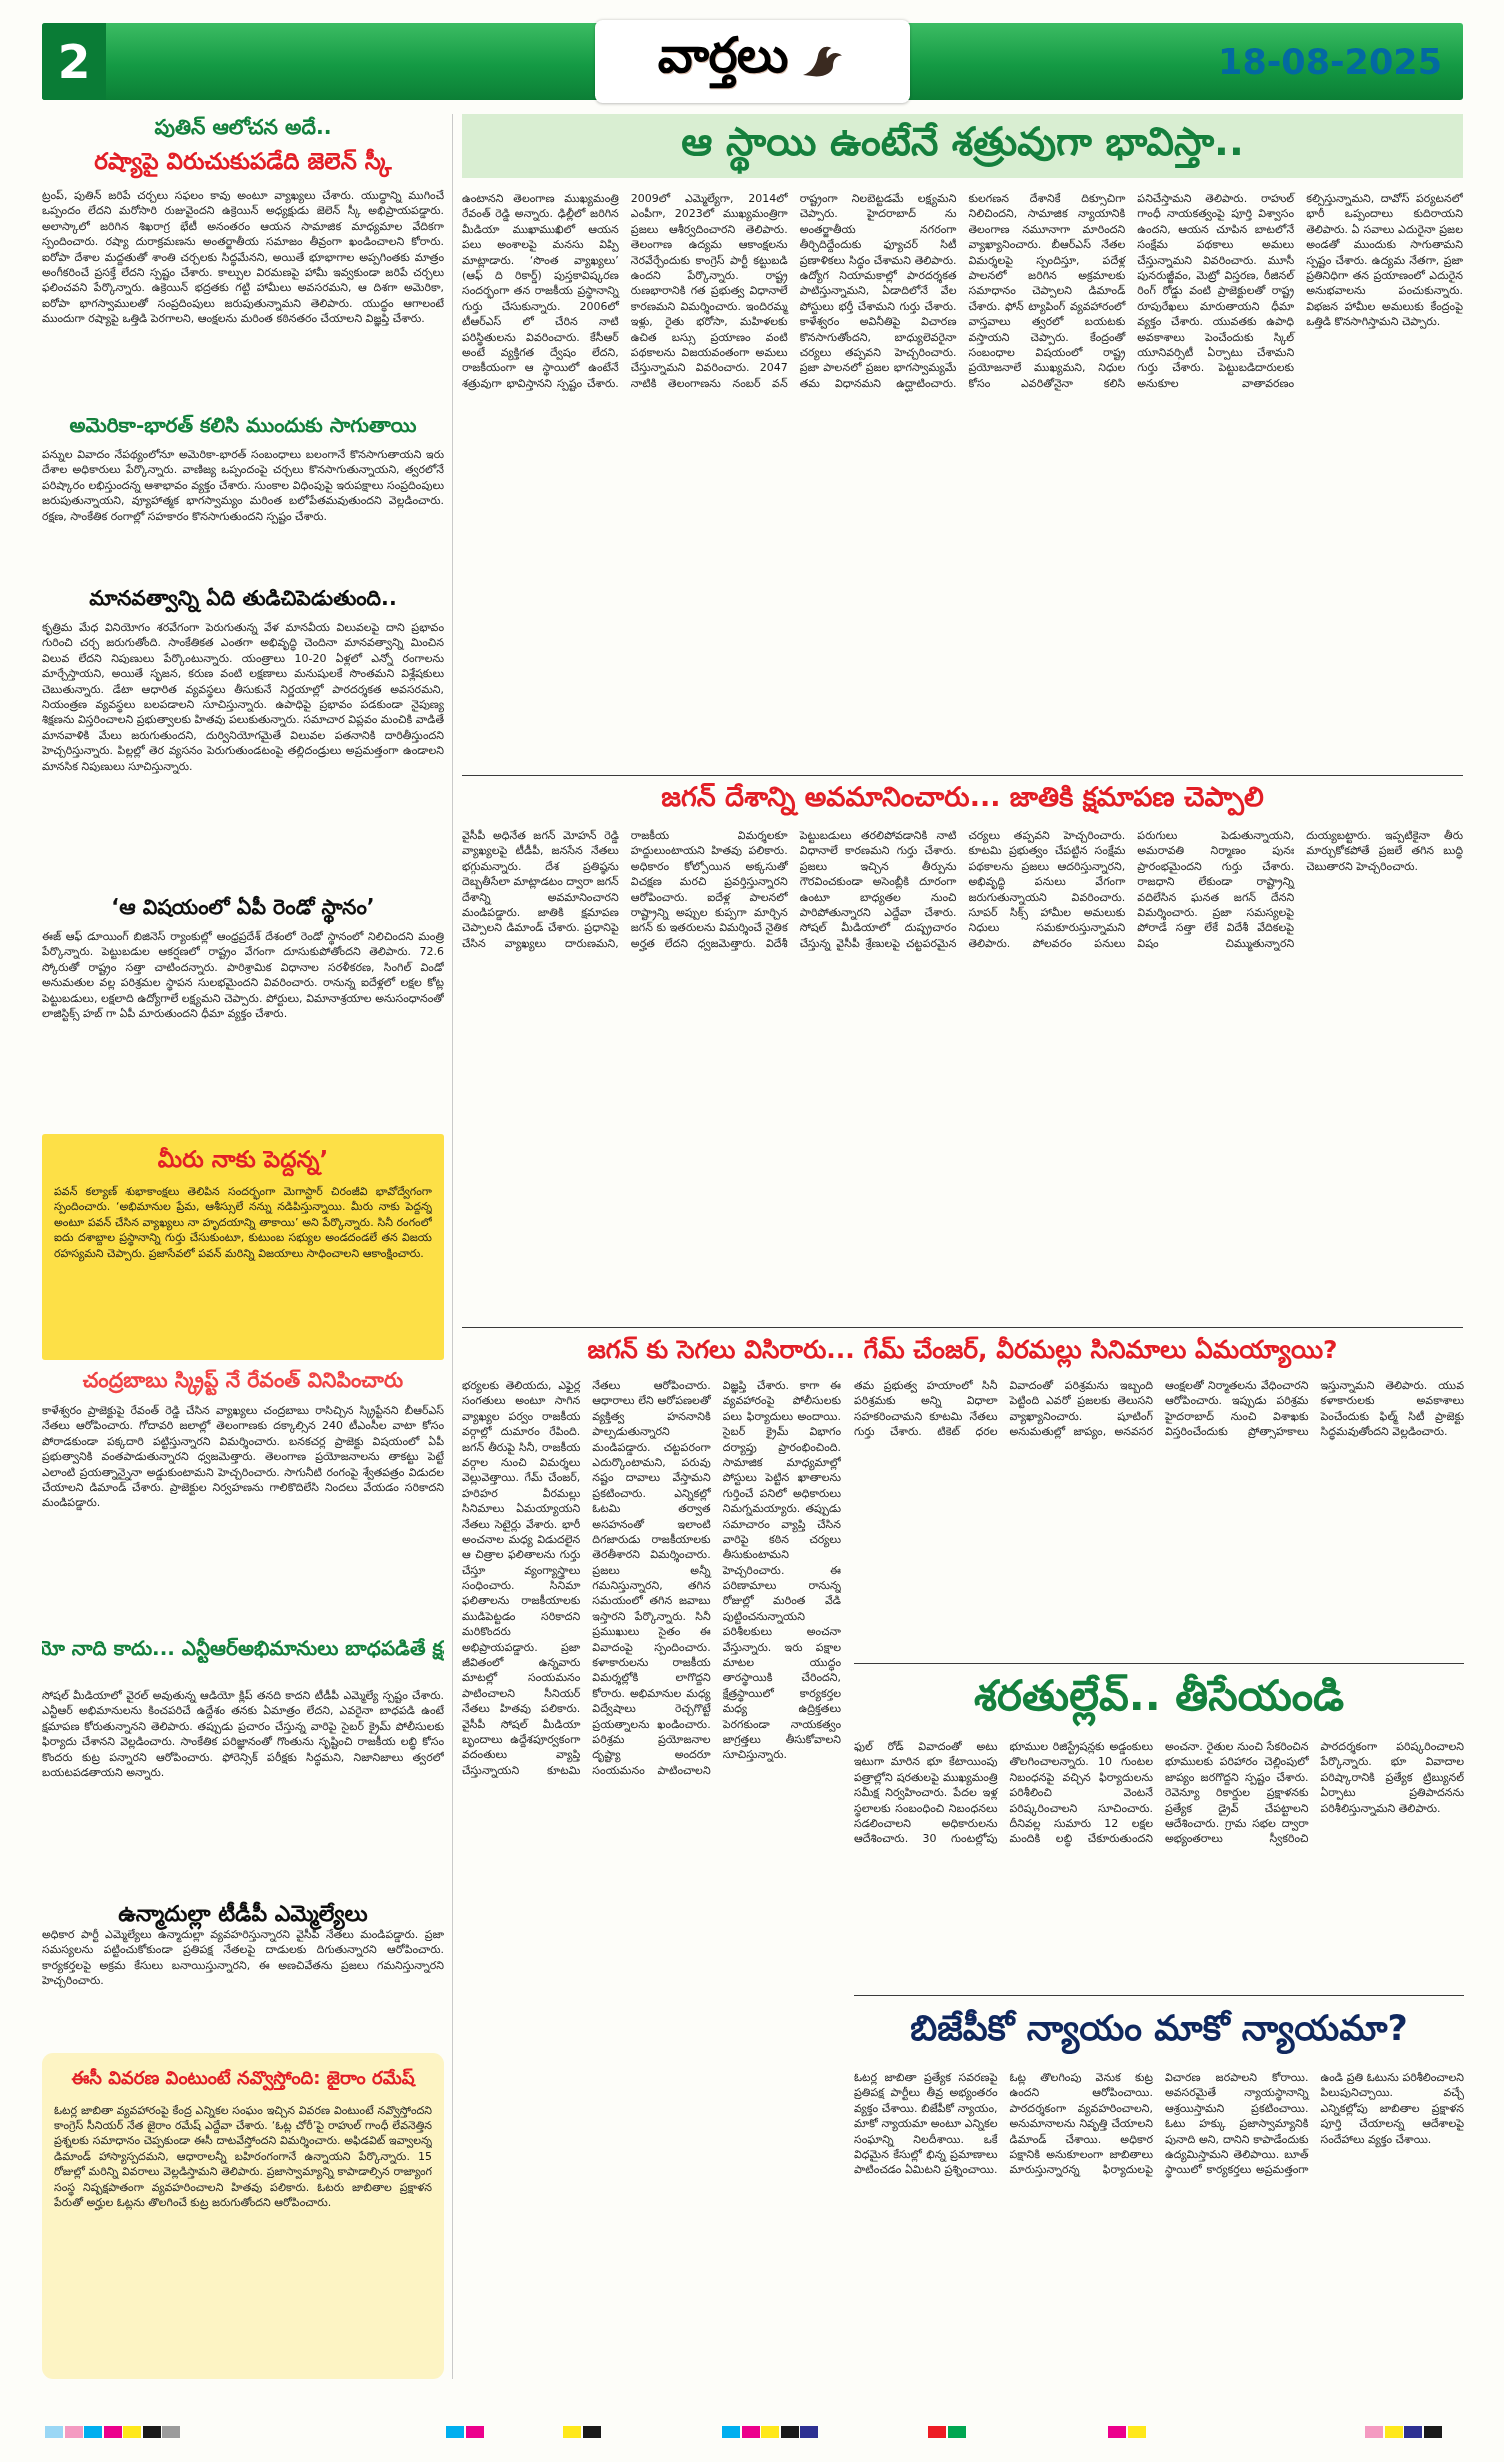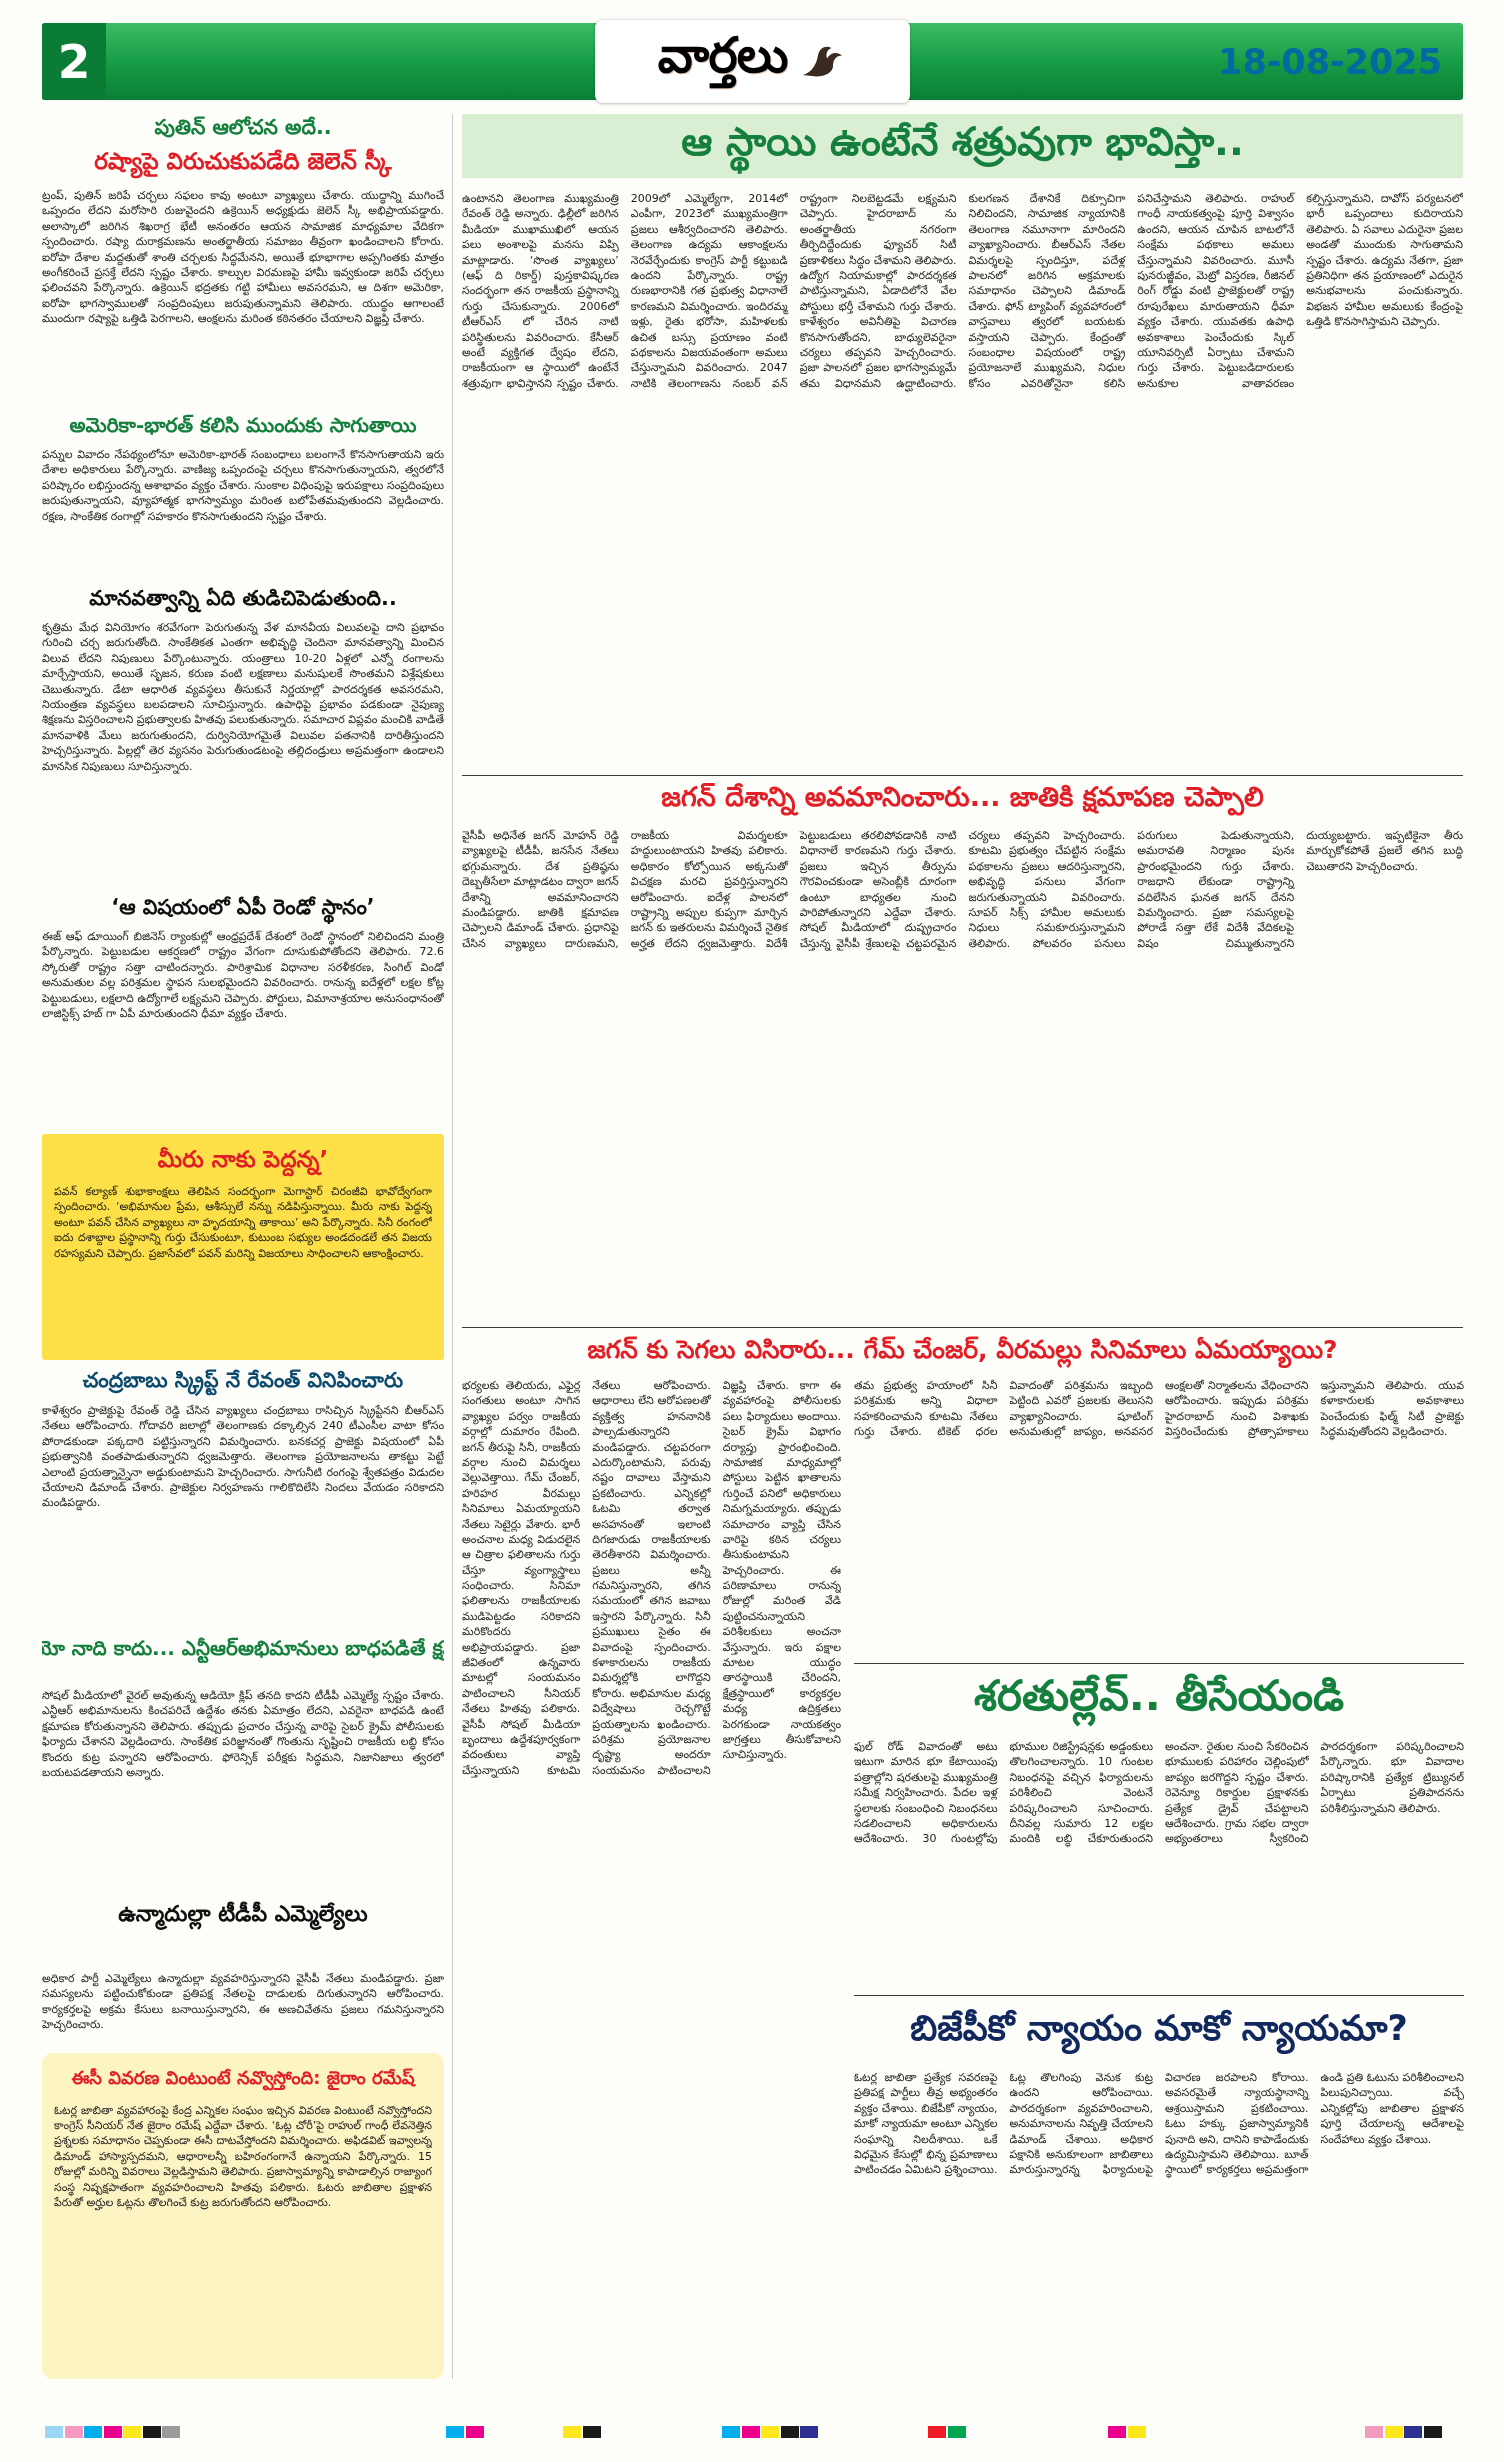--- a/index.html
+++ b/index.html
@@ -11,21 +11,21 @@
   
   .mast-bar { background:linear-gradient(180deg,#3cbc63 0%,#149a44 55%,#0c7f36 100%); border-radius:3px; }
   .pagenum { background:#0a7c36; color:#ffffff; font-weight:bold; font-size:47px; display:flex; align-items:center; justify-content:center; border-radius:3px 0 0 3px; }
   .logo-panel { background:#ffffff; border-radius:7.6px; box-shadow:0 0.8px 3px rgba(0,0,0,.25); display:flex; align-items:center; justify-content:center; gap:10.6px; }
   .logo-text { font-weight:bold; font-size:49px; color:#000000; letter-spacing:-0.8px; text-shadow:0.8px 0.8px 0 #d8b9a8; white-space:nowrap; overflow:hidden; }
   .edition-date { color:#0369a1; font-weight:bold; font-size:35px; display:flex; align-items:center; justify-content:flex-end; padding-right:21px; }
 
   
   .hl { display:flex; align-items:center; justify-content:center; overflow:hidden; font-weight:bold; }
   .hl span { white-space:nowrap; }
-  .blue { color:#15803d; } .red { color:#e21f26; } .green { color:#0c4a6e; }
+  .blue { color:#15803d; } .red { color:#e21f26; } .green { color:#ef4444; }
   .dark { color:#101010; } .navy { color:#10285e; }
 
   
   .bd { font-size:11px; line-height:1.4; text-align:justify; overflow:hidden; color:#1b1b1b; column-gap:12px; column-fill:balance; }
 
   .band { background:#d9eed2; }
   .pinkbox { background:#fde047; border-radius:3px; padding:10.6px 12px; }
   .yellowbox { background:#fdf4c4; border-radius:11px; padding:10.6px 12px; }
   .vrule { background:#c9c9c9; width:0.8px; }
   .hrule { background:#3a3a3a; height:0.8px; }
@@ -96,21 +96,21 @@
 
     <div class="abs" style="left:42px;top:1618px;width:402px;height:64px;display:flex;flex-direction:row;align-items:center;justify-content:center;overflow:hidden;">
       <span class="blue" style="font-weight:bold;font-size:20px;white-space:nowrap;">ఈ ఆడియో నాది కాదు... ఎన్టీఆర్</span>
       <span class="blue" style="font-weight:bold;font-size:20px;white-space:nowrap;">అభిమానులు బాధపడితే క్షమించాలి</span>
     </div>
     <div class="abs bd" style="left:42px;top:1688px;width:402px;height:199px;">సోషల్ మీడియాలో వైరల్ అవుతున్న ఆడియో క్లిప్ తనది కాదని టీడీపీ ఎమ్మెల్యే స్పష్టం చేశారు. ఎన్టీఆర్ అభిమానులను కించపరిచే ఉద్దేశం తనకు ఏమాత్రం లేదని, ఎవరైనా బాధపడి ఉంటే క్షమాపణ కోరుతున్నానని తెలిపారు. తప్పుడు ప్రచారం చేస్తున్న వారిపై సైబర్ క్రైమ్ పోలీసులకు ఫిర్యాదు చేశానని వెల్లడించారు. సాంకేతిక పరిజ్ఞానంతో గొంతును సృష్టించి రాజకీయ లబ్ధి కోసం కొందరు కుట్ర పన్నారని ఆరోపించారు. ఫోరెన్సిక్ పరీక్షకు సిద్ధమని, నిజానిజాలు త్వరలో బయటపడతాయని అన్నారు.</div>
 
     <div class="abs hl dark" style="left:42px;top:1892px;width:402px;height:30px;font-size:22px;margin-top:9px;">
         <span>ఉన్మాదుల్లా టీడీపీ ఎమ్మెల్యేలు</span>
       </div>
-    <div class="abs bd" style="left:42px;top:1971px;width:402px;height:120px;">అధికార పార్టీ ఎమ్మెల్యేలు ఉన్మాదుల్లా వ్యవహరిస్తున్నారని వైసీపీ నేతలు మండిపడ్డారు. ప్రజా సమస్యలను పట్టించుకోకుండా ప్రతిపక్ష నేతలపై దాడులకు దిగుతున్నారని ఆరోపించారు. కార్యకర్తలపై అక్రమ కేసులు బనాయిస్తున్నారని, ఈ అణచివేతను ప్రజలు గమనిస్తున్నారని హెచ్చరించారు.</div>
+    <div class="abs bd" style="left:42px;top:1927px;width:402px;height:120px;">అధికార పార్టీ ఎమ్మెల్యేలు ఉన్మాదుల్లా వ్యవహరిస్తున్నారని వైసీపీ నేతలు మండిపడ్డారు. ప్రజా సమస్యలను పట్టించుకోకుండా ప్రతిపక్ష నేతలపై దాడులకు దిగుతున్నారని ఆరోపించారు. కార్యకర్తలపై అక్రమ కేసులు బనాయిస్తున్నారని, ఈ అణచివేతను ప్రజలు గమనిస్తున్నారని హెచ్చరించారు.</div>
 
     <div class="abs yellowbox" style="left:42px;top:2053px;width:402px;height:326px;">
       <div class="hl red" style="height:33px;font-size:18px;">
           <span>ఈసీ వివరణ వింటుంటే నవ్వొస్తోంది: జైరాం రమేష్</span>
         </div>
       <div class="bd" style="height:258px;margin-top:6px;">ఓటర్ల జాబితా వ్యవహారంపై కేంద్ర ఎన్నికల సంఘం ఇచ్చిన వివరణ వింటుంటే నవ్వొస్తోందని కాంగ్రెస్ సీనియర్ నేత జైరాం రమేష్ ఎద్దేవా చేశారు. ‘ఓట్ల చోరీ’పై రాహుల్ గాంధీ లేవనెత్తిన ప్రశ్నలకు సమాధానం చెప్పకుండా ఈసీ దాటవేస్తోందని విమర్శించారు. అఫిడవిట్ ఇవ్వాలన్న డిమాండ్ హాస్యాస్పదమని, ఆధారాలన్నీ బహిరంగంగానే ఉన్నాయని పేర్కొన్నారు. 15 రోజుల్లో మరిన్ని వివరాలు వెల్లడిస్తామని తెలిపారు. ప్రజాస్వామ్యాన్ని కాపాడాల్సిన రాజ్యాంగ సంస్థ నిష్పక్షపాతంగా వ్యవహరించాలని హితవు పలికారు. ఓటరు జాబితాల ప్రక్షాళన పేరుతో అర్హుల ఓట్లను తొలగించే కుట్ర జరుగుతోందని ఆరోపించారు.</div>
     </div>
   </section>
 
   <section>

